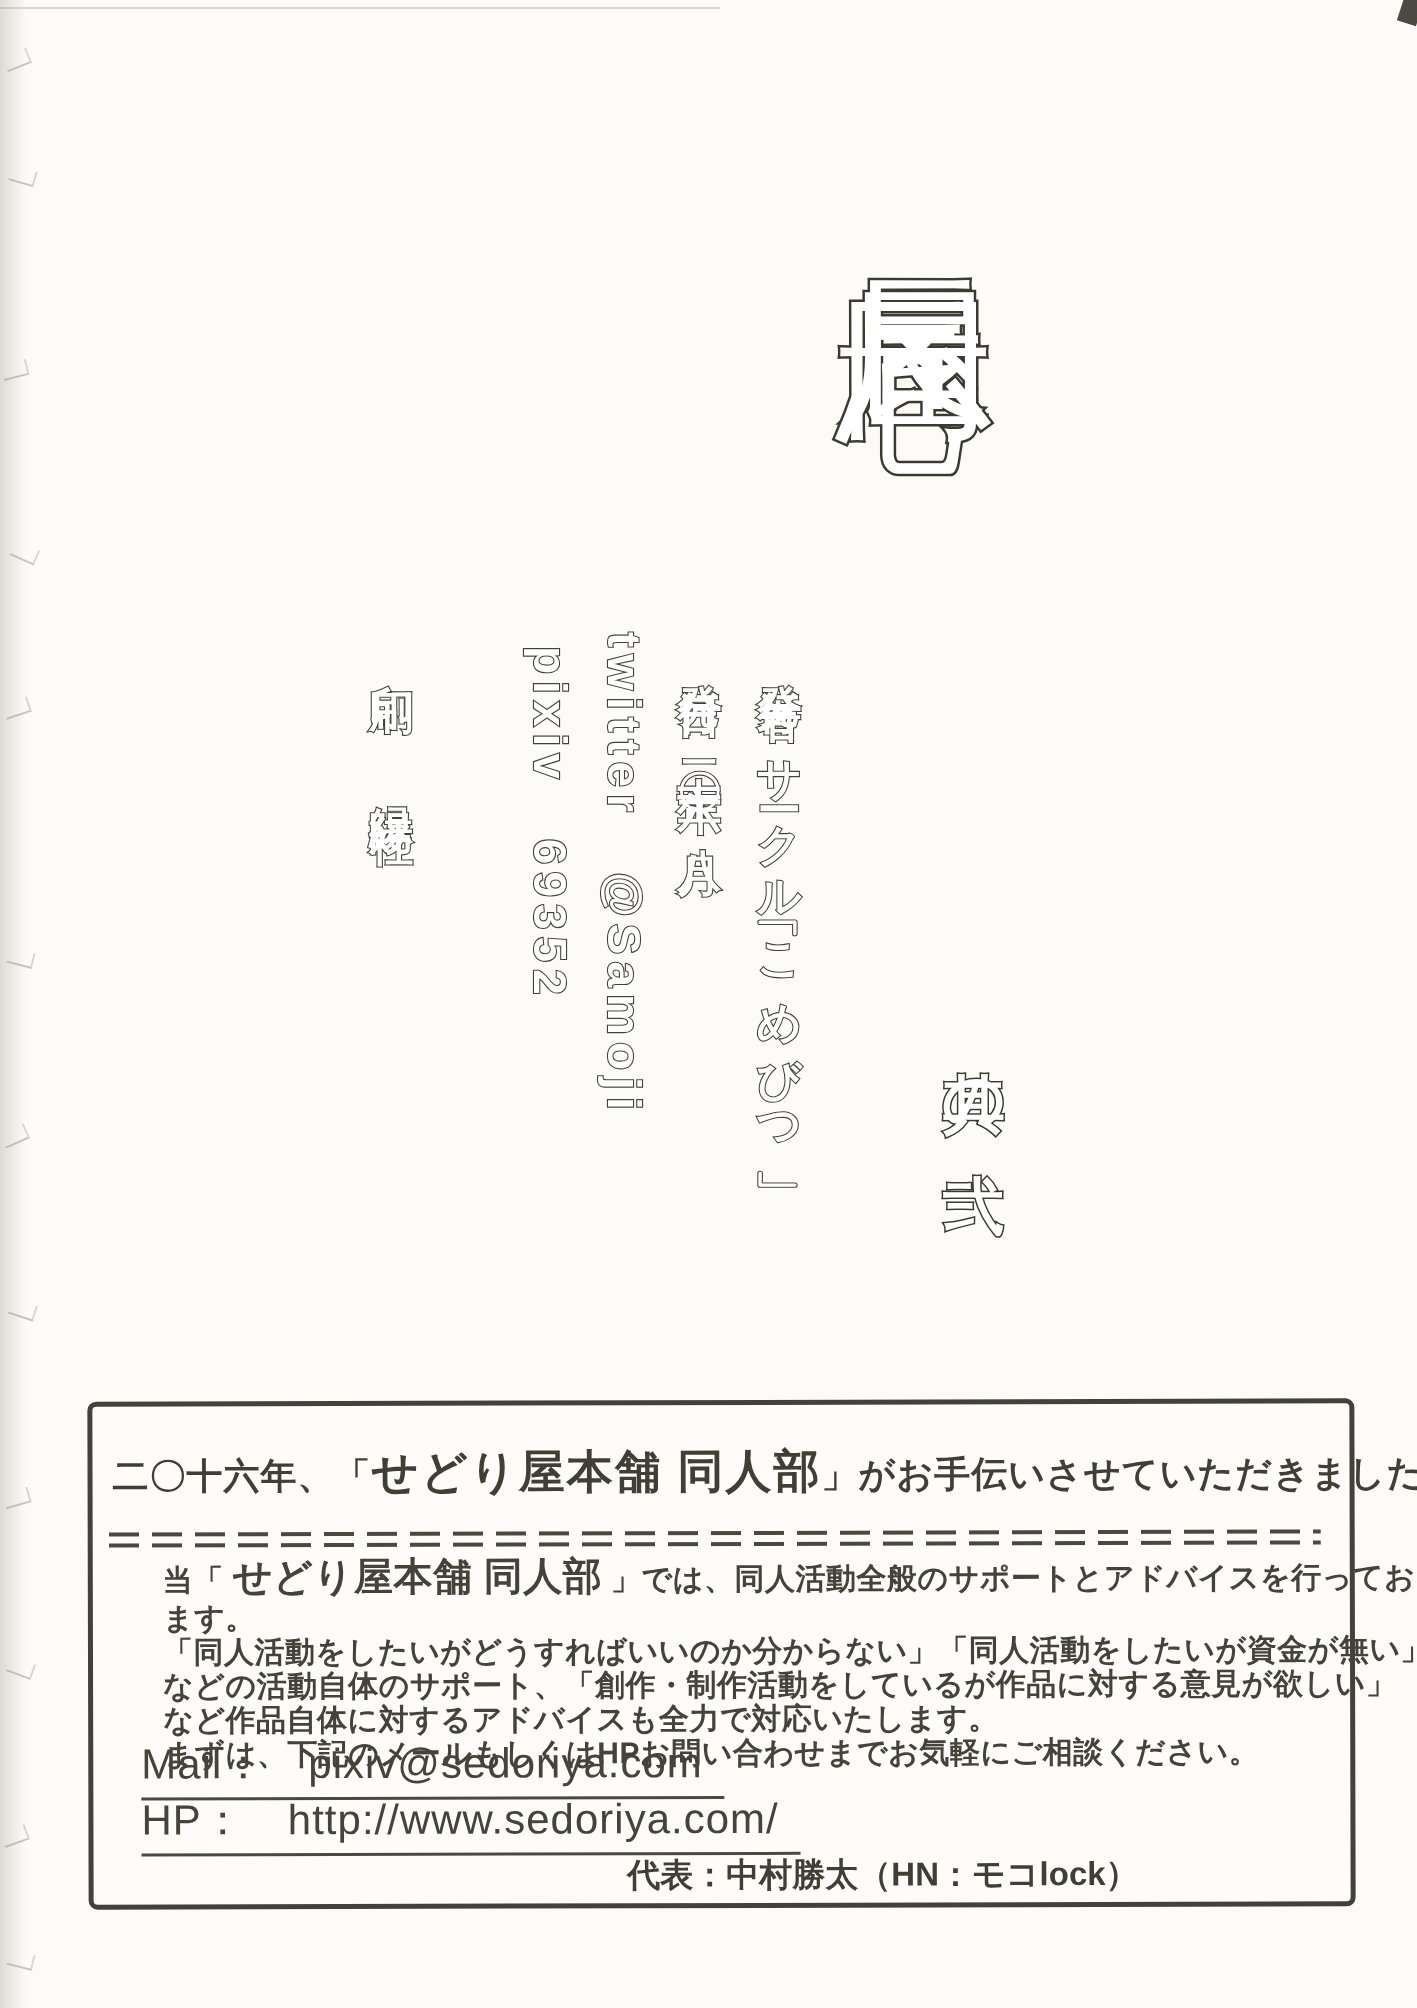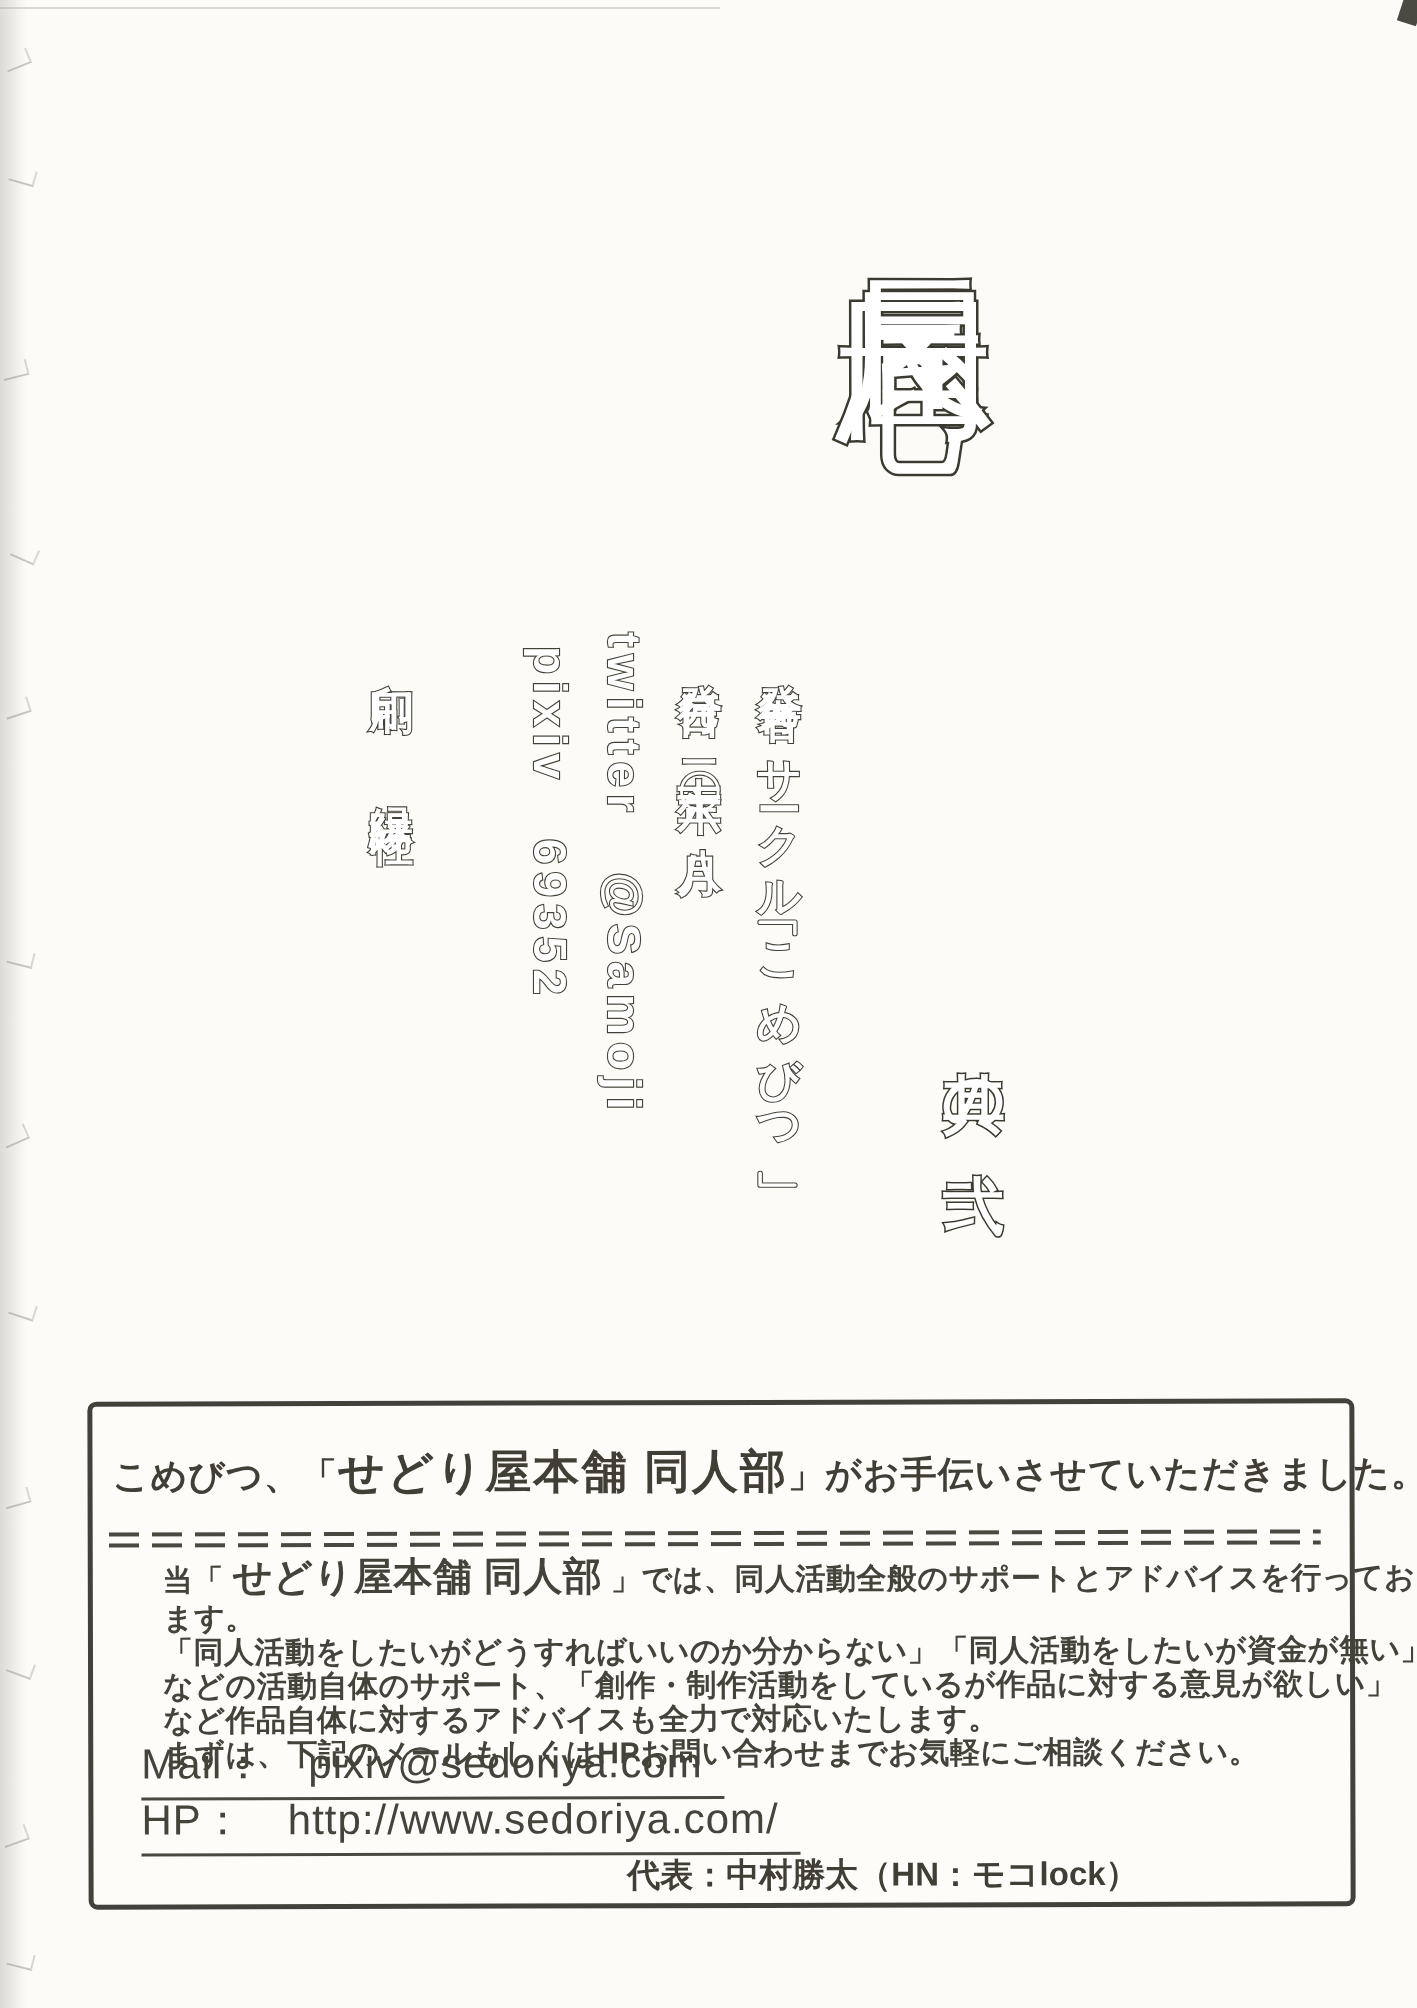--- a/index.html
+++ b/index.html
@@ -148,21 +148,21 @@
   <div class="vtext col col-date"><span>発行日</span><span class="gap-s">二〇十六年　八月</span></div>
 
   <div class="vtext col col-twitter">twitter　@Samoji</div>
 
   <div class="vtext col col-pixiv">pixiv　69352</div>
 
   <div class="vtext col col-printer"><span>印刷</span><span class="gap-l">緑陽社</span></div>
 
   <div class="notice-box">
 
-    <div class="nb-header"><span>こめびつ、「</span><span class="brand">せどり屋本舗 同人部</span><span>」がお手伝いさせていただきました。</span></div>
+    <div class="nb-header"><span>二〇十六年、「</span><span class="brand">せどり屋本舗 同人部</span><span>」がお手伝いさせていただきました。</span></div>
 
     <div class="nb-divider"></div>
 
     <div class="nb-body">
       <div class="bline first"><span>当「 </span><span class="brand">せどり屋本舗 同人部</span><span> 」では、同人活動全般のサポートとアドバイスを行っており</span></div>
       <div class="bline">ます。</div>
       <div class="bline">「同人活動をしたいがどうすればいいのか分からない」「同人活動をしたいが資金が無い」</div>
       <div class="bline">などの活動自体のサポート、「創作・制作活動をしているが作品に対する意見が欲しい」</div>
       <div class="bline">など作品自体に対するアドバイスも全力で対応いたします。</div>
       <div class="bline">まずは、下記のメールもしくはHPお問い合わせまでお気軽にご相談ください。</div>

